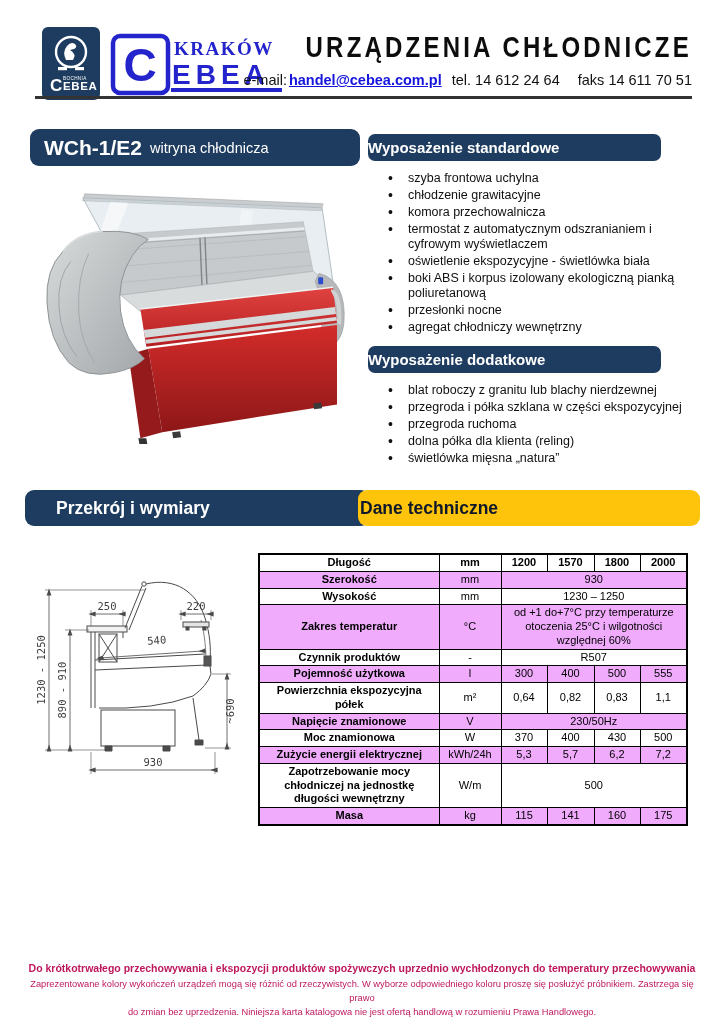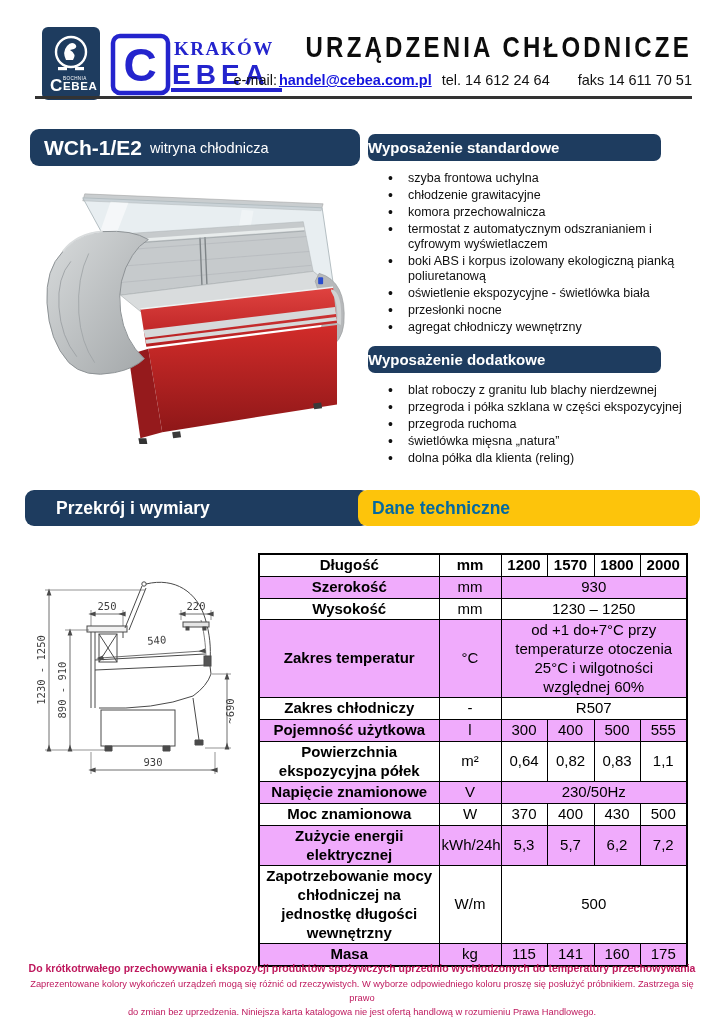--- a/index.html
+++ b/index.html
@@ -14,21 +14,21 @@
     background:#1e3c5f; border-radius:6px;
   }
   .logo2 { position:absolute; left:110px; top:31px; width:176px; height:66px; }
   .main-title {
     position:absolute; right:32px; top:30px; white-space:nowrap;
     font-size:30px; font-weight:bold; letter-spacing:4px; color:#0d0d0d;
     transform:scaleX(0.80); transform-origin:right center;
   }
   .contact { position:absolute; right:32px; top:72px; font-size:14.5px; white-space:nowrap; color:#111; }
   .contact .email { color:#1515dd; font-weight:bold; text-decoration:underline; margin:0 6px 0 2px; }
-  .contact .tel { margin-right:24px;text-align:center; }
+  .contact .tel { margin-right:14px;text-align:center; }
   .header-rule { position:absolute; left:35px; top:96px; width:657px; height:3px; background:#333; }
 
   
   .model-band {
     position:absolute; left:30px; top:129px; width:330px; height:37px;
     background:#1e3c5f; border-radius:9px; color:#fff;
     display:flex; align-items:center; padding-left:14px; box-sizing:border-box;
   }
   .model-band .model { font-size:21px; font-weight:bold; }
   .model-band .type { font-size:14.5px; margin-left:8px; }
@@ -48,30 +48,30 @@
 
   .photo { position:absolute; left:33px; top:174px; }
 
   .sec-left {
     position:absolute; left:25px; top:490px; width:345px; height:36px;
     background:#1e3c5f; border-radius:9px; color:#fff; font-size:17.5px; font-weight:bold;
     display:flex; align-items:center; padding-left:31px; box-sizing:border-box;
   }
   .sec-right {
     position:absolute; left:358px; top:490px; width:342px; height:36px;
-    background:#fdc40b; border-radius:9px; color:#0369a1; font-size:17.5px; font-weight:bold;
-    display:flex; align-items:center; padding-left:14px; box-sizing:border-box;
+    background:#fdc40b; border-radius:9px; color:#0f172a; font-size:17.5px; font-weight:bold;
+    display:flex; align-items:center; padding-left:2px; box-sizing:border-box;
   }
 
   .drawing { position:absolute; left:35px; top:570px; }
 
   
   .tech-table {
     position:absolute; left:258px; top:553px; width:428px;
-    border-collapse:collapse; table-layout:fixed; font-size:15px; color:#000;
+    border-collapse:collapse; table-layout:fixed; font-size:11px; color:#000;
     border:2px solid #000;
   }
   .tech-table td { border:1px solid #000; text-align:center; vertical-align:middle; padding:1px 2px; line-height:1.25; }
   .tech-table td.lbl { font-weight:bold; }
   .tech-table tr.alt td { background:#f0abfc; }
   .tech-table tr.head td { font-weight:bold; }
 
   
   .footer { position:absolute; left:25px; top:962px; width:674px; text-align:center; color:#be185d; }
   .footer .f1 { font-size:10.5px; font-weight:bold; margin-bottom:4px; }
@@ -178,35 +178,35 @@
   </svg>
 
   <div class="equip-band" id="std-band">
     <span>Wyposażenie standardowe</span>
   </div>
   <ul class="equip-list" id="std-list">
     <li>szyba frontowa uchylna</li>
     <li>chłodzenie grawitacyjne</li>
     <li>komora przechowalnicza</li>
     <li>termostat z automatycznym odszranianiem i cyfrowym wyświetlaczem</li>
+    <li>oświetlenie ekspozycyjne - świetlówka biała</li>
     <li>boki ABS i korpus izolowany ekologiczną pianką poliuretanową</li>
-    <li>oświetlenie ekspozycyjne - świetlówka biała</li>
     <li>przesłonki nocne</li>
     <li>agregat chłodniczy wewnętrzny</li>
   </ul>
 
   <div class="equip-band" id="add-band">
     <span>Wyposażenie dodatkowe</span>
   </div>
   <ul class="equip-list" id="add-list">
     <li>blat roboczy z granitu lub blachy nierdzewnej</li>
     <li>przegroda i półka szklana w części ekspozycyjnej</li>
     <li>przegroda ruchoma</li>
+    <li>dolna półka dla klienta (reling)</li>
     <li>świetlówka mięsna „natura”</li>
-    <li>dolna półka dla klienta (reling)</li>
   </ul>
 
   <div class="sec-left">
     <span>Przekrój i wymiary</span>
   </div>
   <div class="sec-right">
     <span>Dane techniczne</span>
   </div>
 
   <svg class="drawing" width="235" height="245" viewBox="0 0 235 245">
@@ -309,21 +309,21 @@
         <td class="lbl">Wysokość</td>
         <td>mm</td>
         <td colspan="4">1230 – 1250</td>
       </tr>
       <tr class="alt">
         <td class="lbl">Zakres temperatur</td>
         <td>°C</td>
         <td colspan="4">od +1 do+7°C przy temperaturze otoczenia 25°C i wilgotności względnej 60%</td>
       </tr>
       <tr>
-        <td class="lbl">Zakres chłodniczy</td>
+        <td class="lbl">Czynnik produktów</td>
         <td>-</td>
         <td colspan="4">R507</td>
       </tr>
       <tr class="alt">
         <td class="lbl">Pojemność użytkowa</td>
         <td>l</td>
         <td>300</td>
         <td>400</td>
         <td>500</td>
         <td>555</td>

